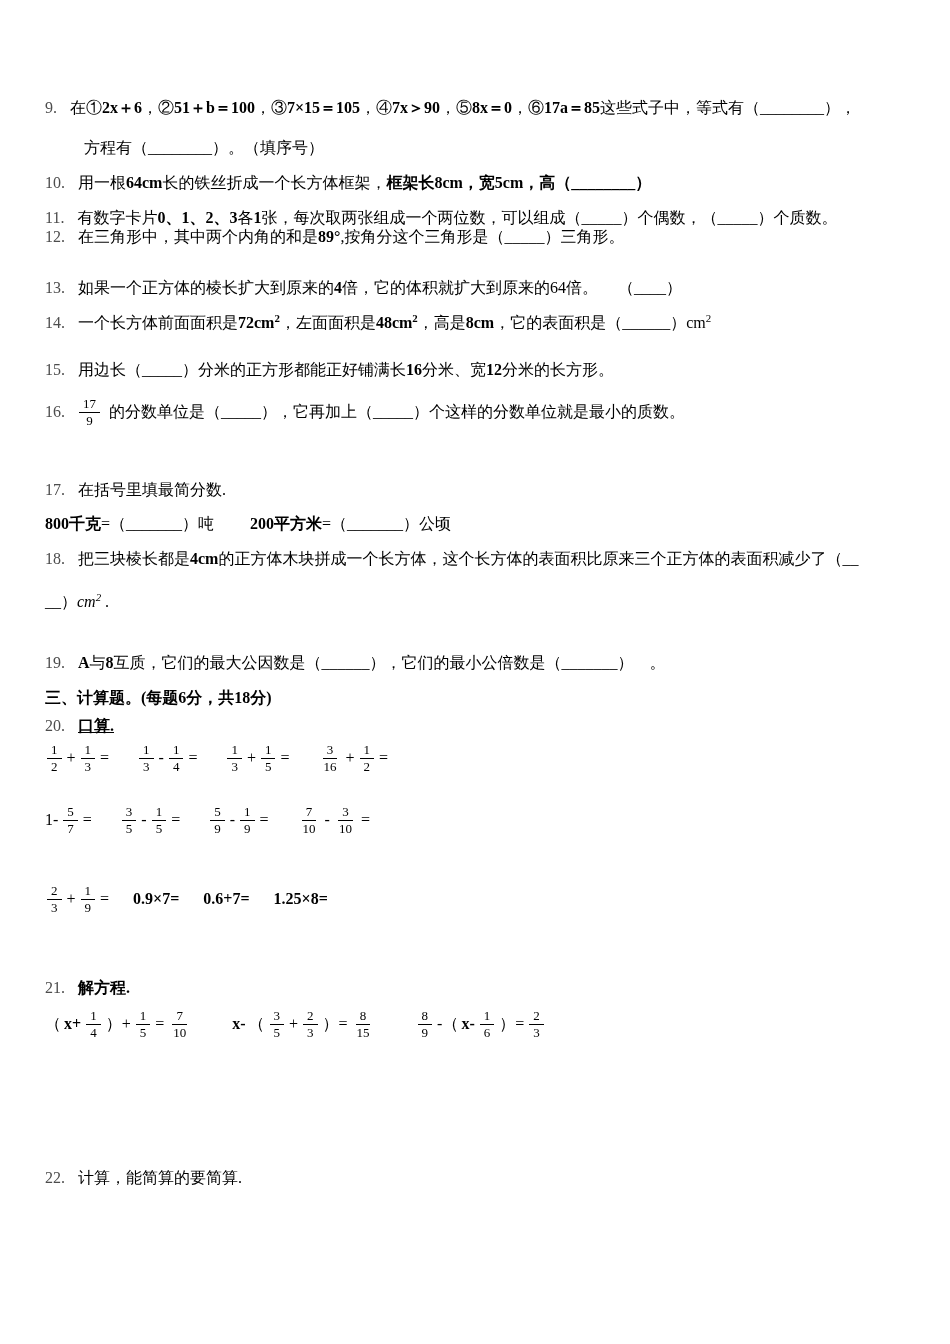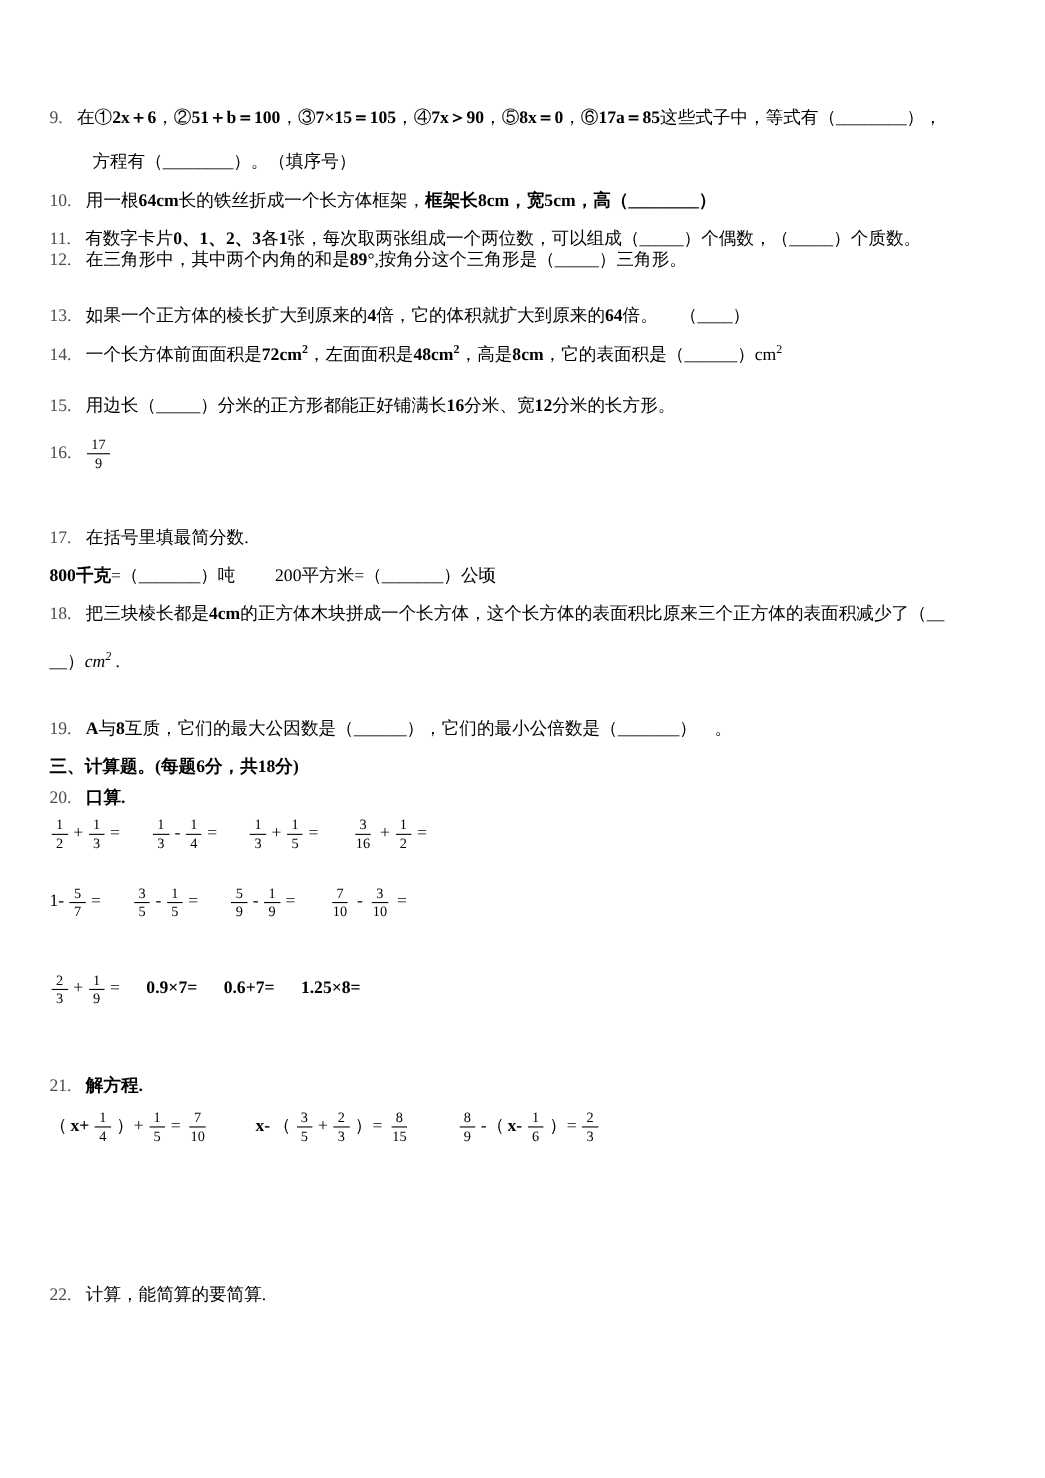--- a/index.html
+++ b/index.html
@@ -49,51 +49,52 @@
   <span class="txt"><span class="tk">有数字卡片</span><span class="tk" style="font-weight: 700;">0、1、2、3</span><span class="tk">各</span><span class="tk" style="font-weight: 700;">1</span><span class="tk">张，每次取两张组成一个两位数，可以组成（_____）个偶数，（_____）个质数。</span></span>
 </div>
 
 <div class="line" style="top:226px">
   <span class="qnum">12.</span>
   <span class="txt"><span class="tk">在三角形中，其中两个内角的和是</span><span class="tk" style="font-weight: 700;">89°</span><span class="tk">,按角分这个三角形是（_____）三角形。</span></span>
 </div>
 
 <div class="line" style="top:277px">
   <span class="qnum">13.</span>
-  <span class="txt"><span class="tk">如果一个正方体的棱长扩大到原来的</span><span class="tk" style="font-weight: 700;">4</span><span class="tk">倍，它的体积就扩大到原来的</span><span class="tk" style="font-weight: 700;">64</span><span class="tk">倍。　 （____）</span></span>
+  <span class="txt"><span class="tk">如果一个正方体的棱长扩大到原来的</span><span class="tk" style="font-weight: 700;">4</span><span class="tk">倍，它的体积就扩大到原来的</span><span class="tk" style="font-weight: 400;">64</span><span class="tk">倍。　 （____）</span></span>
 </div>
 
 <div class="line" style="top:311px">
   <span class="qnum">14.</span>
   <span class="txt"><span class="tk">一个长方体前面面积是</span><span class="tk" style="font-weight: 700;">72cm</span><span class="tk sup" style="font-weight: 700;">2</span><span class="tk">，左面面积是</span><span class="tk" style="font-weight: 700;">48cm</span><span class="tk sup" style="font-weight: 700;">2</span><span class="tk">，高是</span><span class="tk" style="font-weight: 700;">8cm</span><span class="tk">，它的表面积是（______）cm</span><span class="tk sup">2</span></span>
 </div>
 
 <div class="line" style="top:359px">
   <span class="qnum">15.</span>
   <span class="txt"><span class="tk">用边长（_____）分米的正方形都能正好铺满长</span><span class="tk" style="font-weight: 700;">16</span><span class="tk">分米、宽</span><span class="tk" style="font-weight: 700;">12</span><span class="tk">分米的长方形。</span></span>
 </div>
 
 <div class="line" style="top:396px">
   <span class="fx">
     <span class="qnum">16.</span>
     <span class="fx">
         <span class="frac">
           <span class="fnum">17</span>
           <span class="fden">9</span>
         </span>
+        <span class="tk"> 的分数单位是（_____），它再加上（_____）个这样的分数单位就是最小的质数。</span>
       </span>
   </span>
 </div>
 
 <div class="line" style="top:479px">
   <span class="qnum">17.</span>
   <span class="txt"><span class="tk">在括号里填最简分数.</span></span>
 </div>
 <div class="line" style="top:513px">
-  <span class="txt"><span class="tk" style="font-weight: 700;">800千克</span><span class="tk">=（_______）吨　　 </span><span class="tk" style="font-weight: 400;">200平方米</span><span class="tk">=（_______）公顷</span></span>
+  <span class="txt"><span class="tk" style="font-weight: 700;">800千克</span><span class="tk">=（_______）吨　　 </span><span class="tk" style="font-weight: 700;">200平方米</span><span class="tk">=（_______）公顷</span></span>
 </div>
 
 <div class="line" style="top:548px">
   <span class="qnum">18.</span>
   <span class="txt"><span class="tk">把三块棱长都是</span><span class="tk" style="font-weight: 700;">4cm</span><span class="tk">的正方体木块拼成一个长方体，这个长方体的表面积比原来三个正方体的表面积减少了（__</span></span>
 </div>
 <div class="line" style="top:590px">
   <span class="txt"><span class="tk">__）</span><span class="tk" style="font-style: italic;">cm</span><span class="tk sup" style="font-style: italic;">2</span><span class="tk"> .</span></span>
 </div>
 
@@ -101,21 +102,21 @@
   <span class="qnum">19.</span>
   <span class="txt"><span class="tk" style="font-weight: 700;">A</span><span class="tk">与</span><span class="tk" style="font-weight: 700;">8</span><span class="tk">互质，它们的最大公因数是（______），它们的最小公倍数是（_______）　。</span></span>
 </div>
 
 <div class="line sechead" style="top:687px">
   <span>三、计算题。(每题6分，共18分)</span>
 </div>
 
 <div class="line" style="top:715px">
   <span class="qnum">20.</span>
-  <span class="txt"><span class="tk" style="font-weight: 700;">口算.</span></span>
+  <span class="txt"><span class="tk" style="font-weight: 700; text-decoration: underline;">口算.</span></span>
 </div>
 
 <div class="line row g28" style="top:742px">
   <span class="fx">
       <span class="frac">
         <span class="fnum">1</span>
         <span class="fden">2</span>
       </span>
       <span class="tk">+</span>
       <span class="frac">

